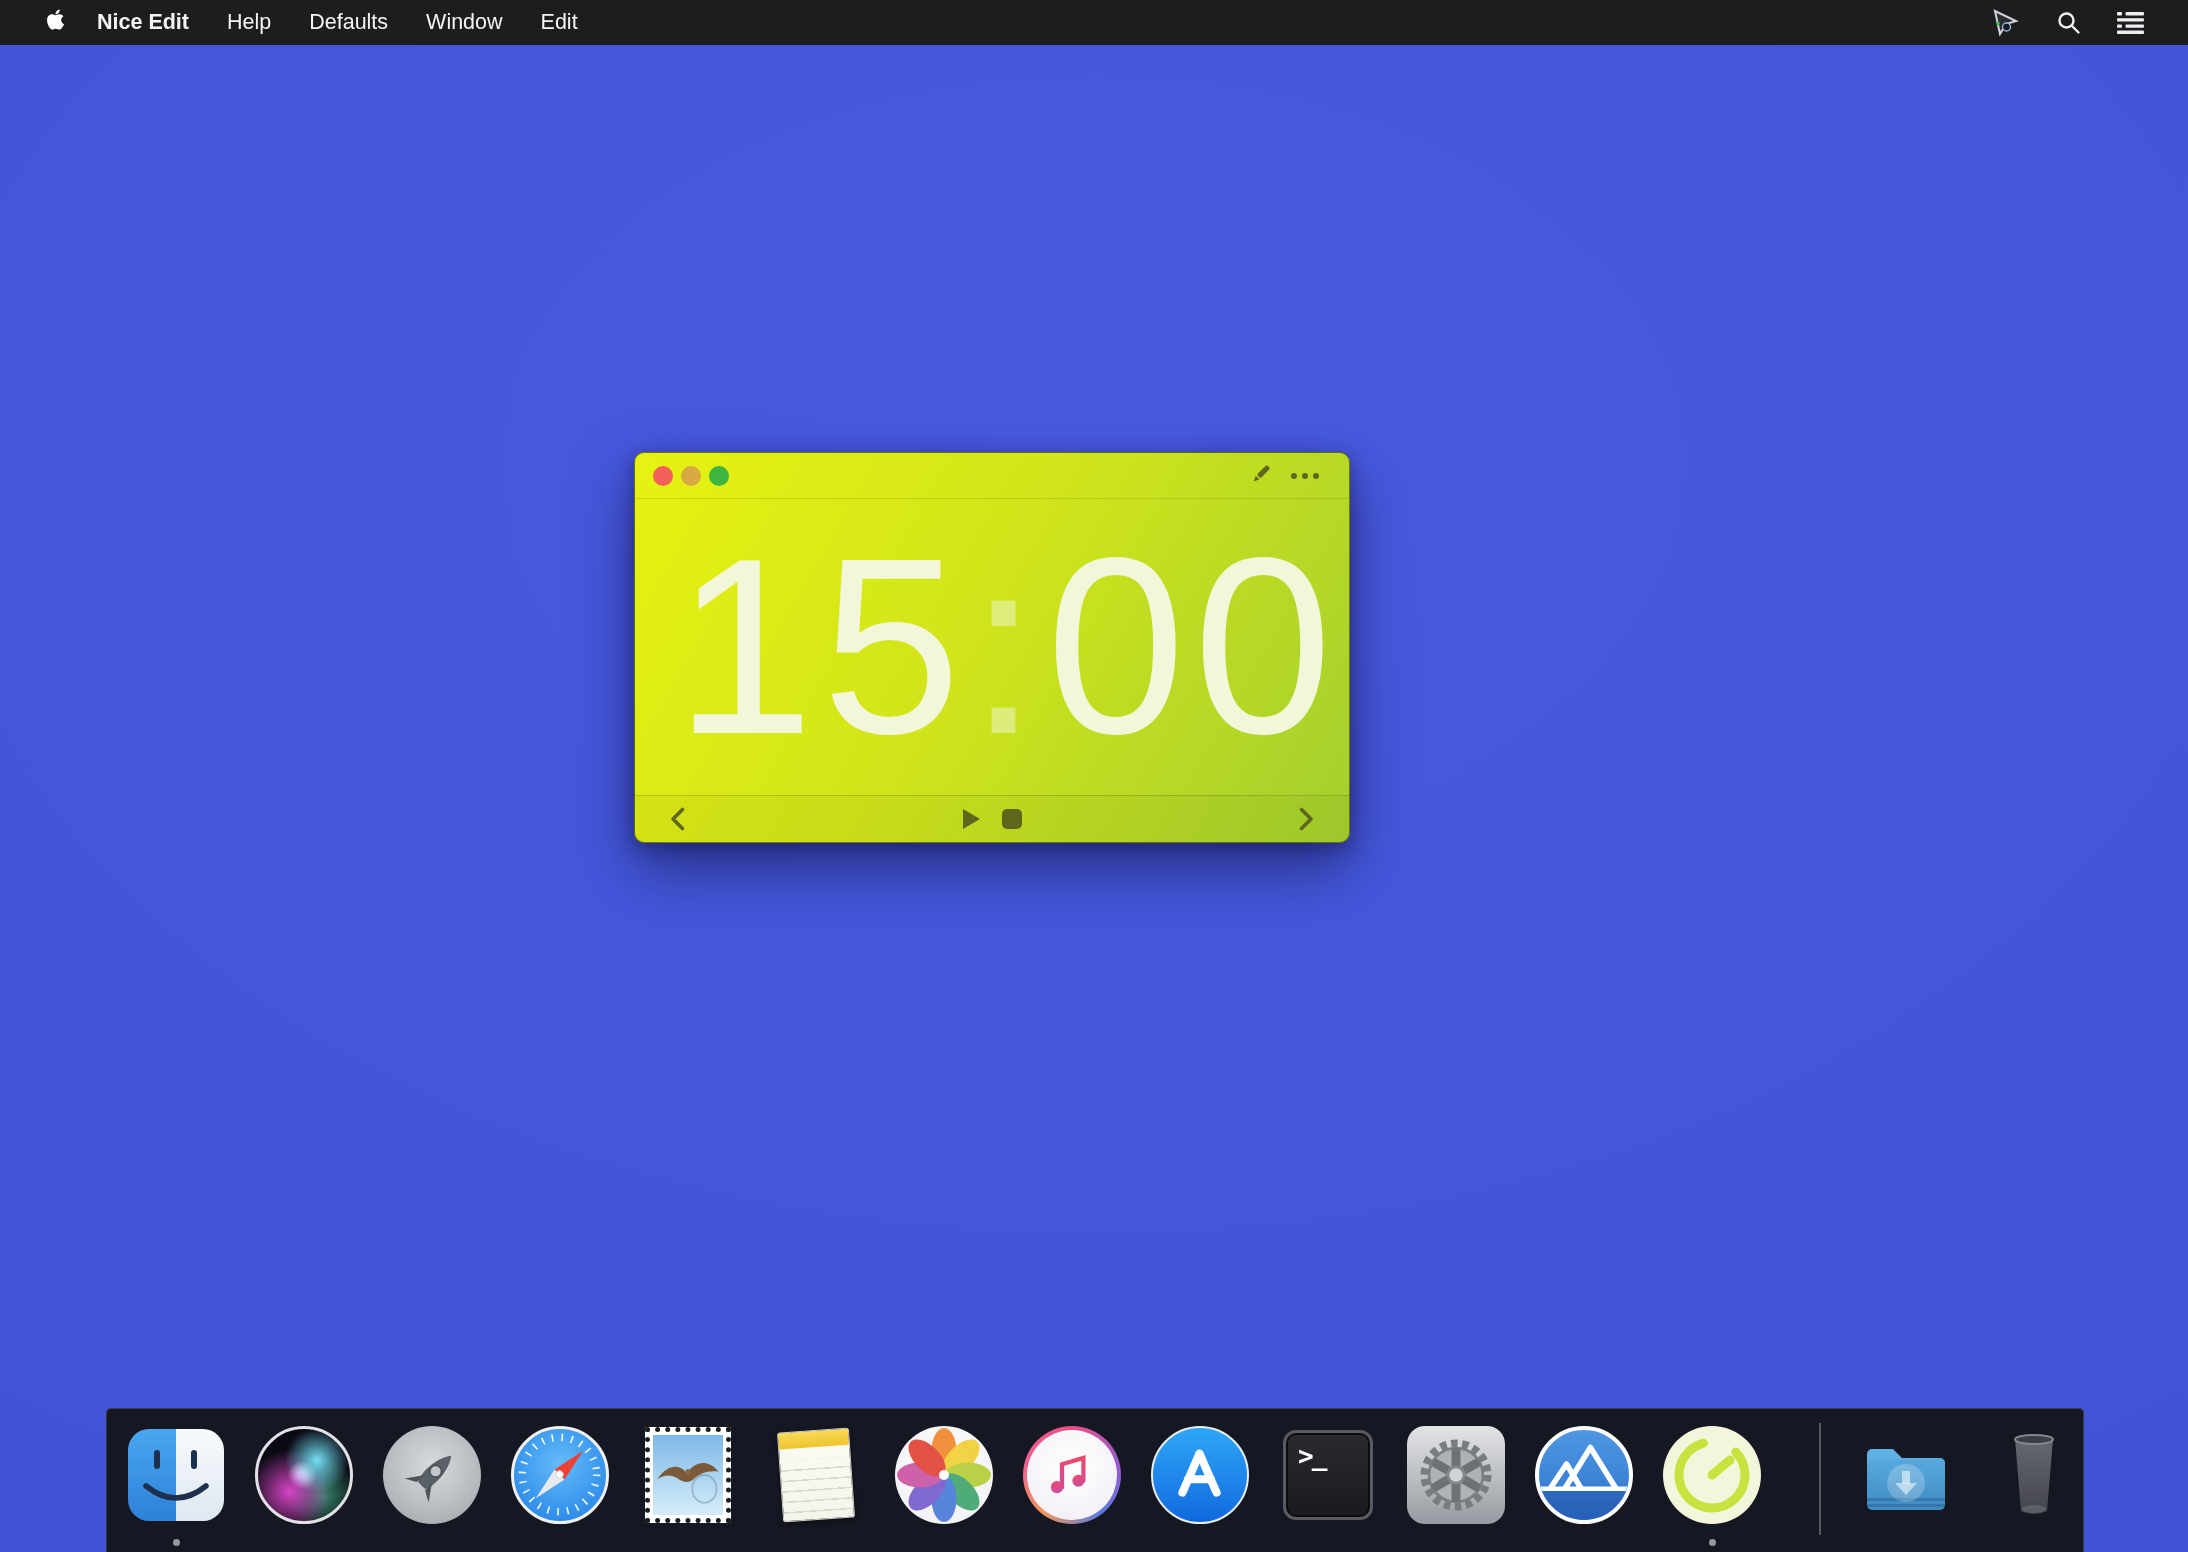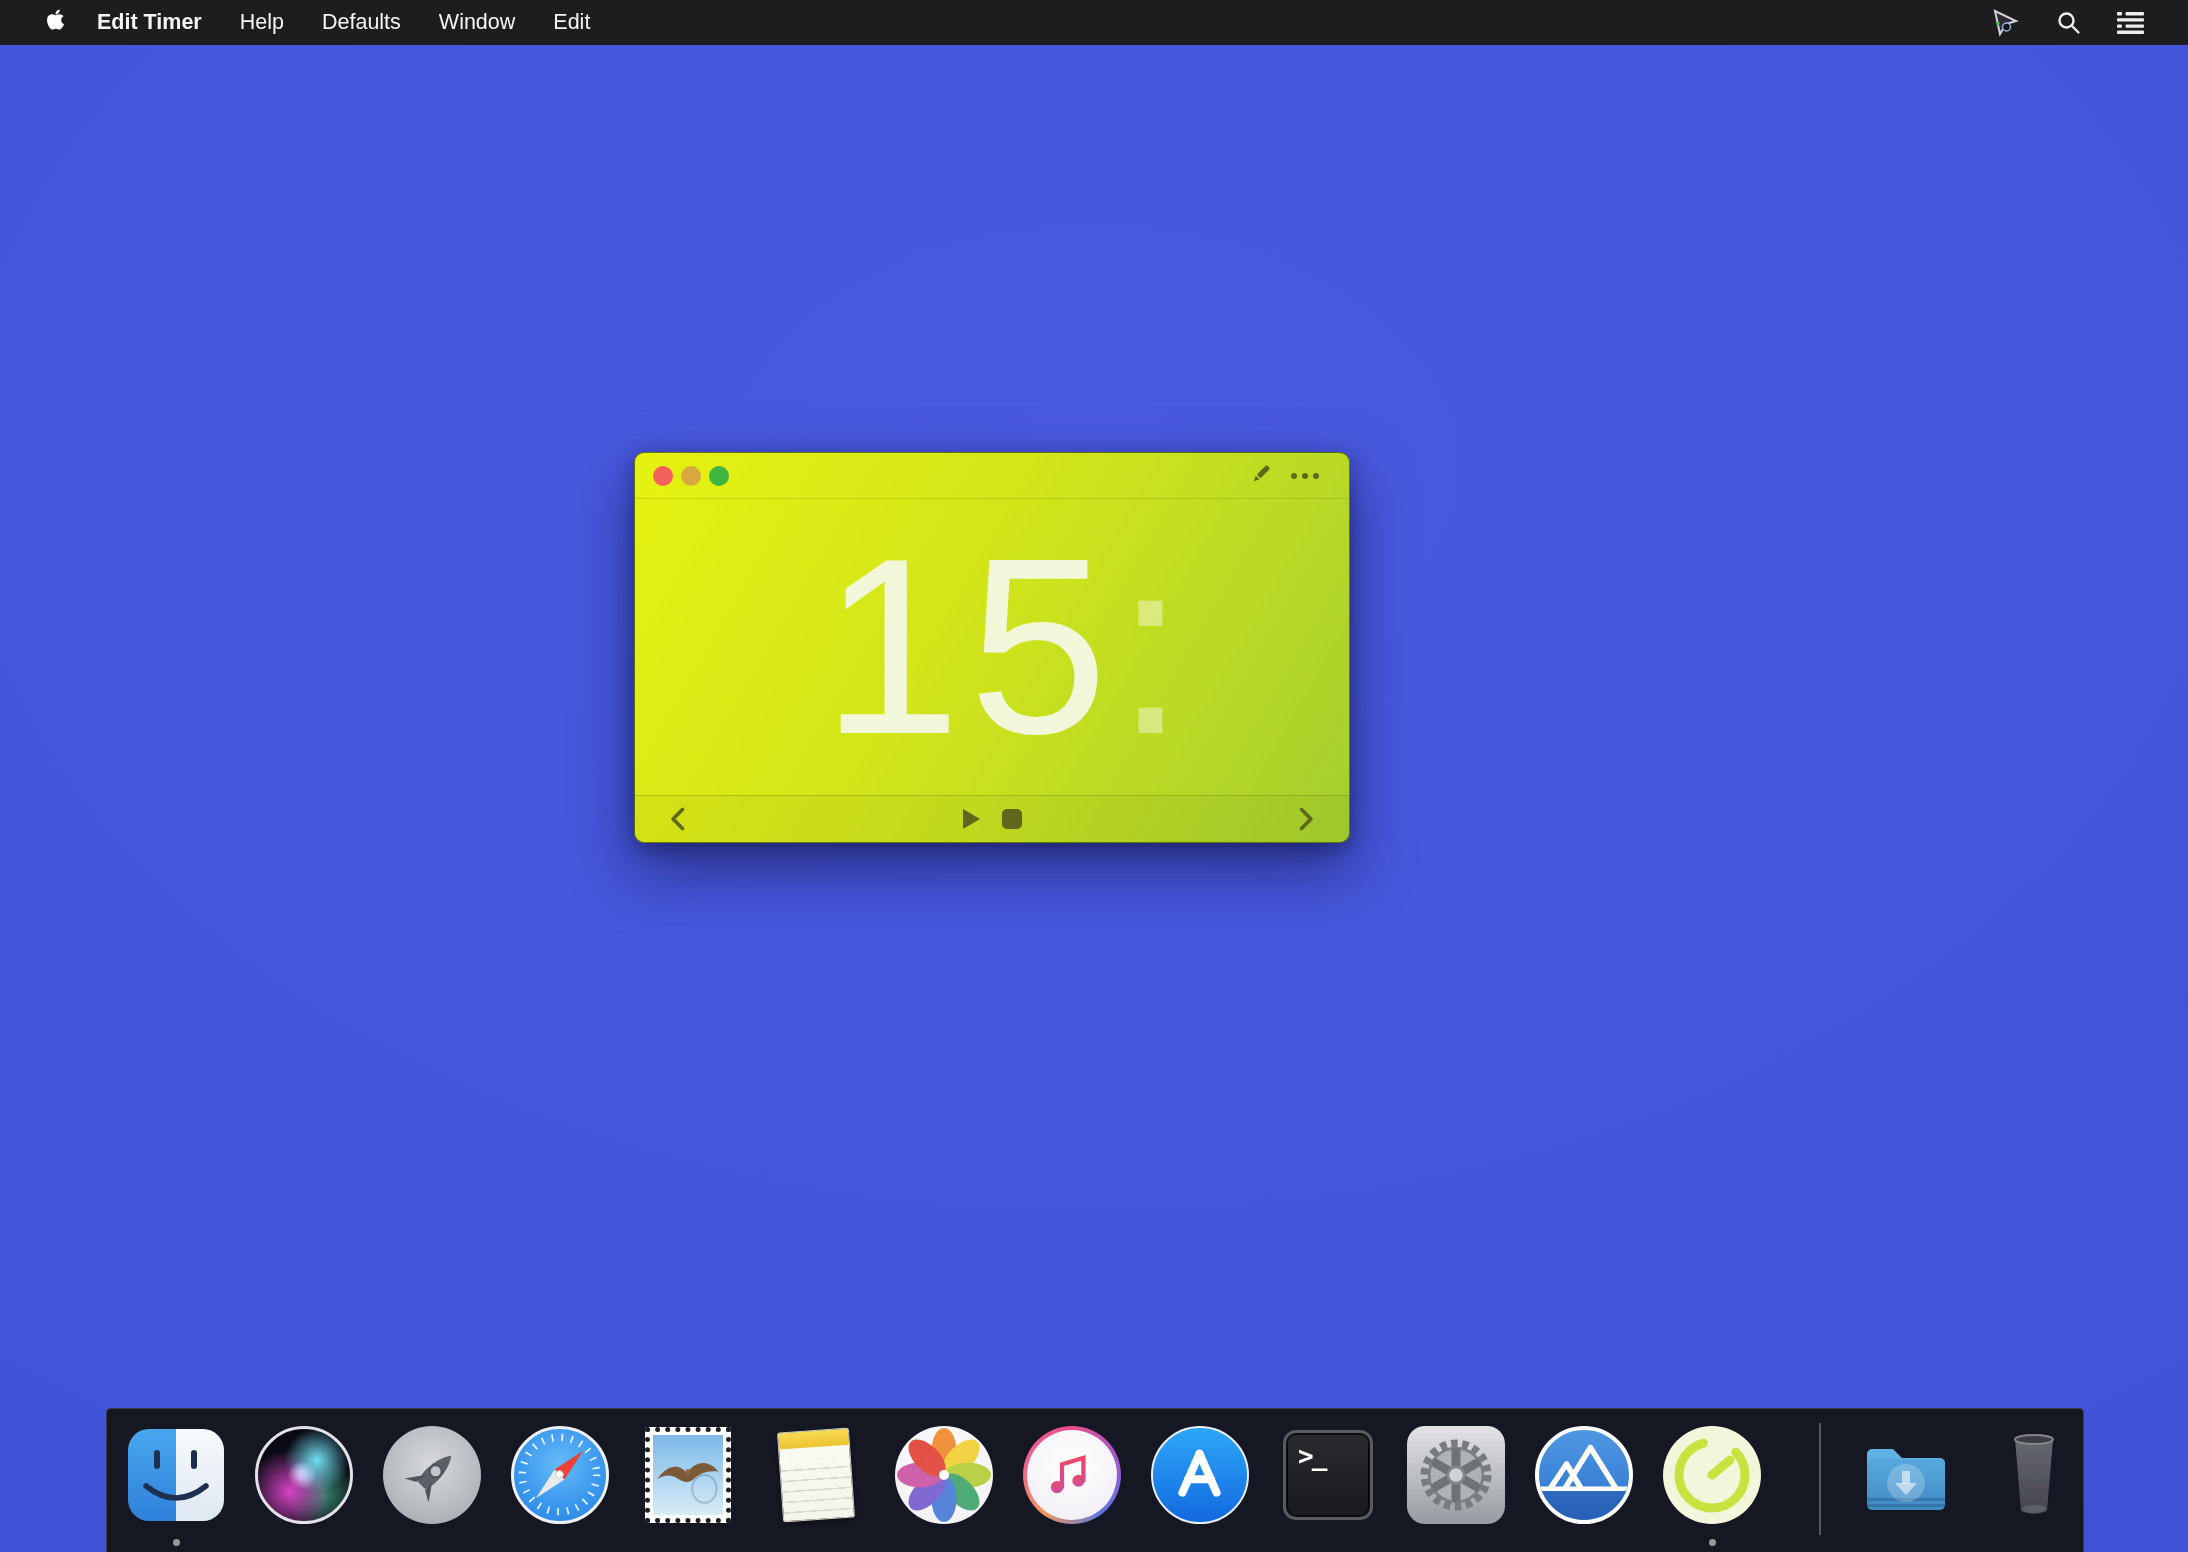--- a/index.html
+++ b/index.html
@@ -167,21 +167,21 @@
 
 <div class="menubar">
   <div class="mb-left">
     <div class="apple-menu">
       <span>
         <svg width="19" height="23" viewBox="0 0 384 512">
             <path fill="#ffffff" d="M318.7 268.7c-.2-36.7 16.4-64.4 50-84.8-18.8-26.9-47.2-41.7-84.7-44.6-35.5-2.8-74.3 20.7-88.5 20.7-15 0-49.4-19.7-76.4-19.7C63.3 141.2 4 184.8 4 273.5q0 39.3 14.4 81.2c12.8 36.7 59 126.7 107.2 125.2 25.2-.6 43-17.9 75.8-17.9 31.8 0 48.3 17.9 76.4 17.9 48.6-.7 90.4-82.5 102.6-119.3-65.2-30.7-61.7-90-61.7-91.9zm-56.6-164.2c27.3-32.4 24.8-61.9 24-72.5-24.1 1.4-52 16.4-67.9 34.9-17.5 19.8-27.8 44.3-25.6 71.9 26.1 2 49.9-11.4 69.5-34.3z"></path>
           </svg>
       </span>
     </div>
-    <span class="mb-appname">Edit Timer</span>
+    <span class="mb-appname">Nice Edit</span>
     <span class="mb-item">Help</span>
     <span class="mb-item">Defaults</span>
     <span class="mb-item">Window</span>
     <span class="mb-item">Edit</span>
   </div>
   <div class="mb-right">
     <span class="status-icon" aria-label="pointer-camera-status-icon">
       <svg width="30" height="30" viewBox="0 0 30 30">
         <polygon points="5,3 26,13 16,16 10,26" fill="#2b2b30" stroke="#d2d2d8" stroke-width="2"></polygon>
         <circle cx="16.5" cy="19" r="4" fill="#15161c" stroke="#8fb6d8" stroke-width="1.5"></circle>
@@ -229,20 +229,21 @@
         <span></span>
           <span></span>
           <span></span>
       </span>
     </div>
   </div>
 
   <div class="time-display">
     <span>15</span>
       <span class="time-sep">:</span>
+      <span>00</span>
   </div>
 
   <div class="controls-bar">
     <span class="ctl" aria-label="previous-timer-chevron">
       <svg width="28" height="28" viewBox="0 0 28 28" fill="none" stroke="#5f671d" stroke-width="3.6" stroke-linecap="round" stroke-linejoin="round">
         <polyline points="17.5,4.5 8,14 17.5,23.5"></polyline>
       </svg>
     </span>
     <span class="center-controls">
       <span class="ctl" aria-label="play-button">

